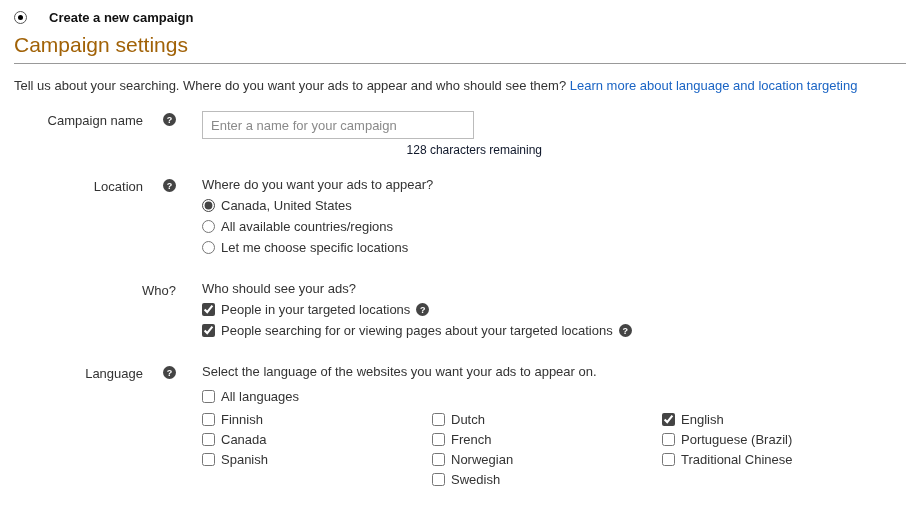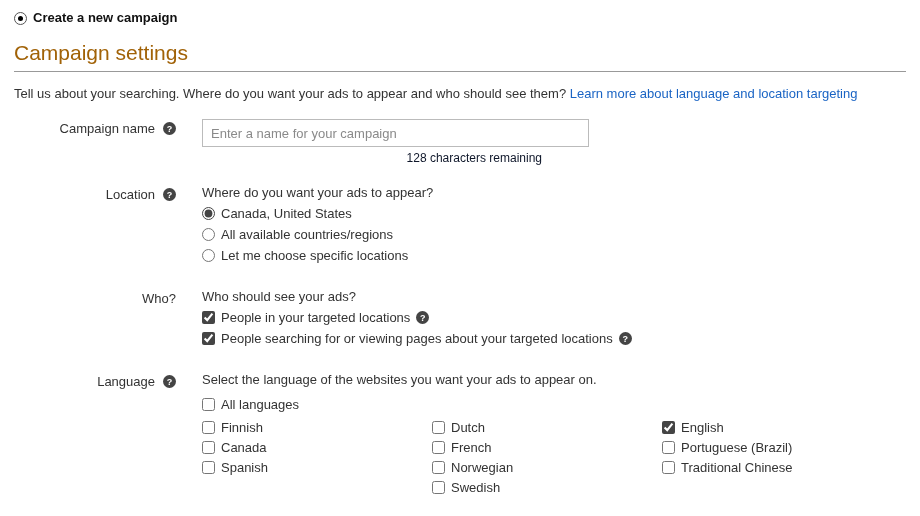--- a/index.html
+++ b/index.html
@@ -6,23 +6,23 @@
     body {
       font-family: "Segoe UI", Arial, sans-serif;
       font-size: 13px;
       color: #333;
       background: #fff;
       padding: 10px 14px;
       width: 920px;
     }
     .step-header {
       display: flex;
-      align-items: flex-end;
-      gap: 6px;
-      margin-bottom: 16px;
+      align-items: center;
+      gap: 22px;
+      margin-bottom: 8px;
     }
     .step-radio-outer {
       width: 13px; height: 13px;
       border: 1px solid #555;
       border-radius: 50%;
       display: inline-flex;
       align-items: center;
       justify-content: center;
       flex-shrink: 0;
     }
@@ -63,42 +63,41 @@
     }
     .form-label {
       width: 170px;
       text-align: right;
       padding-right: 8px;
       padding-top: 2px;
       color: #333;
       flex-shrink: 0;
       display: flex;
       justify-content: flex-end;
-      align-items: center;
-      gap: 8px;
+      gap: 20px;
     }
     .form-content {
       flex: 1;
       padding-left: 18px;
     }
     .help-icon {
       display: inline-flex;
       width: 13px; height: 13px;
       border-radius: 50%;
       background: #444;
       color: #fff;
       font-size: 9px;
       font-weight: bold;
       align-items: center;
       justify-content: center;
       cursor: pointer;
       flex-shrink: 0;
     }
     input.text-input {
-      width: 387px;
+      width: 272px;
       height: 28px;
       padding: 4px 8px;
       border: 1px solid #bbb;
       font-size: 13px;
       color: #ef4444;
     }
     input.text-input::placeholder { color: #8a8a8a; }
     .char-count {
       width: 340px;
       text-align: right;

